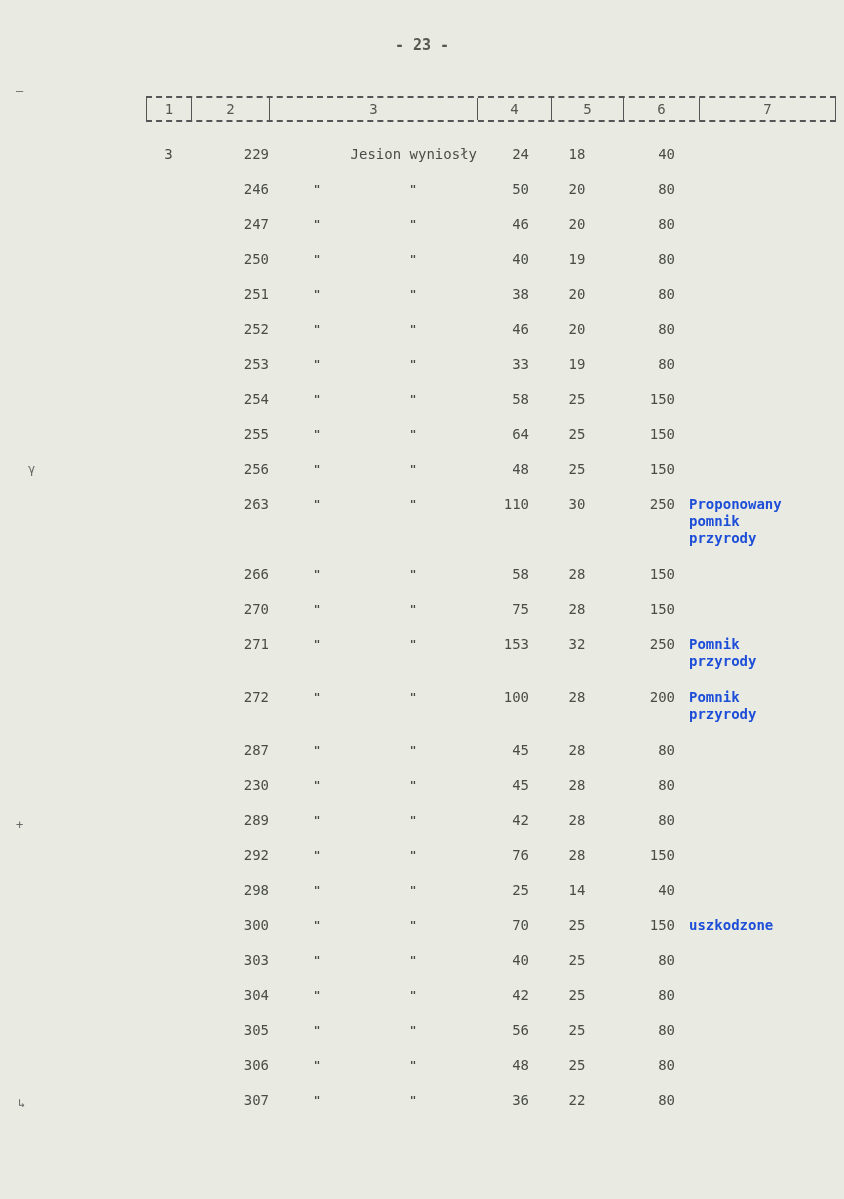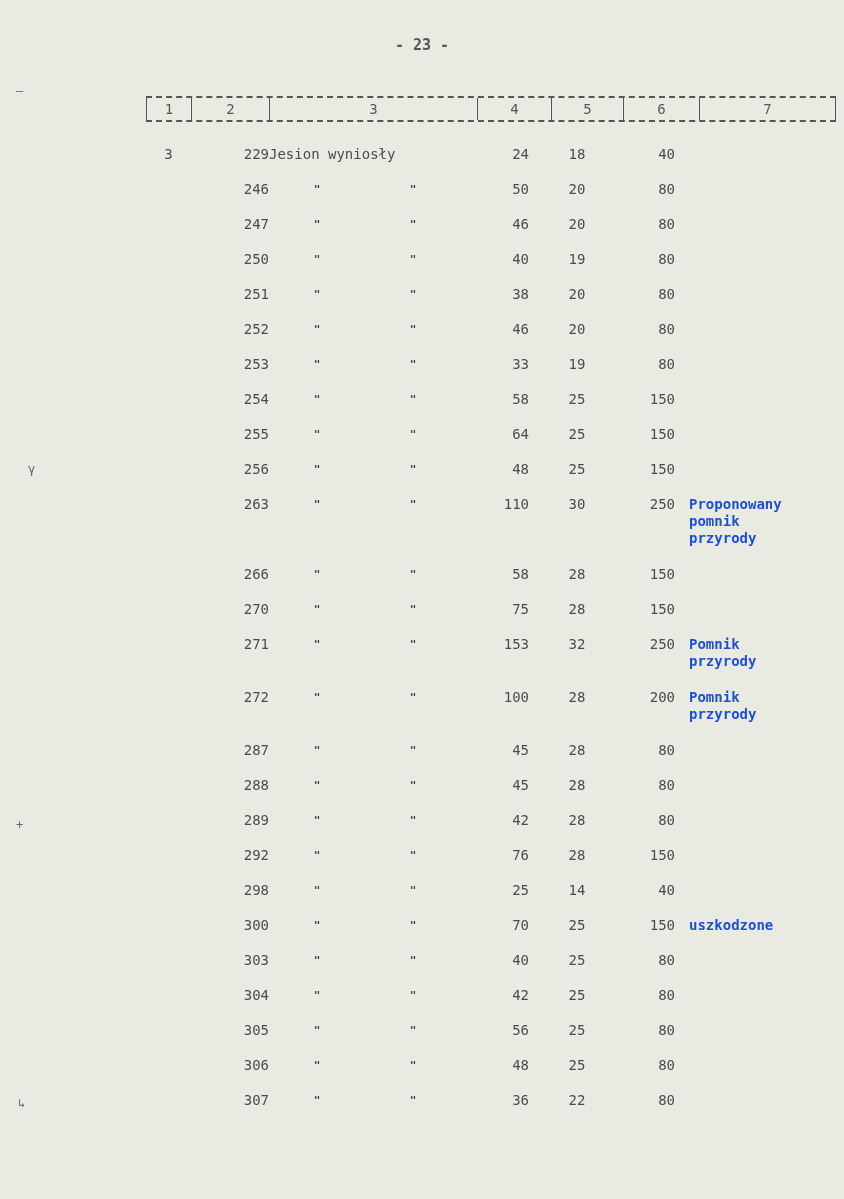--- a/index.html
+++ b/index.html
@@ -31,21 +31,21 @@
     font-size: 14px; color: #555850; box-sizing: border-box;
   }
   .hcell:last-child { border-right: none; }
   .data-rows { position: absolute; top: 146px; left: 146px; width: 698px; }
   .row { display: flex; font-size: 14px; line-height: 17px; min-height: 35px; }
   .c1 { width: 45px; text-align: center; }
   .c2 { width: 78px; text-align: right; }
   .c3 { width: 208px; display: flex; }
   .c3 .q1 { width: 96px; text-align: center; font-weight: bold; font-size: 11px; }
   .c3 .q2 { width: 96px; text-align: center; font-weight: bold; font-size: 11px; }
-  .c3 .name { width: 208px; text-align: left; }
+  .c3 .name { width: 208px; text-align: right; }
   .c4 { width: 64px; text-align: right; padding-right: 12px; box-sizing: border-box; }
   .c5 { width: 72px; text-align: center; }
   .c6 { width: 76px; text-align: right; padding-right: 14px; box-sizing: border-box; }
   .c7 { width: 140px; text-align: left; white-space: pre-line; font-weight: bold; color: #1d4ed8; }
   .row.tall-3 { min-height: 70px; }
   .row.tall-2 { min-height: 53px; }
 </style>
 </head>
 <body>
 
@@ -257,21 +257,21 @@
         <span class="q1">"</span>
         <span class="q2">"</span>
       </div>
       <div class="c4">45</div>
       <div class="c5">28</div>
       <div class="c6">80</div>
       <div class="c7"></div>
     </div>
     <div class="row">
       <div class="c1"></div>
-      <div class="c2">288</div>
+      <div class="c2">230</div>
       <div class="c3">
         <span class="q1">"</span>
         <span class="q2">"</span>
       </div>
       <div class="c4">45</div>
       <div class="c5">28</div>
       <div class="c6">80</div>
       <div class="c7"></div>
     </div>
     <div class="row">

